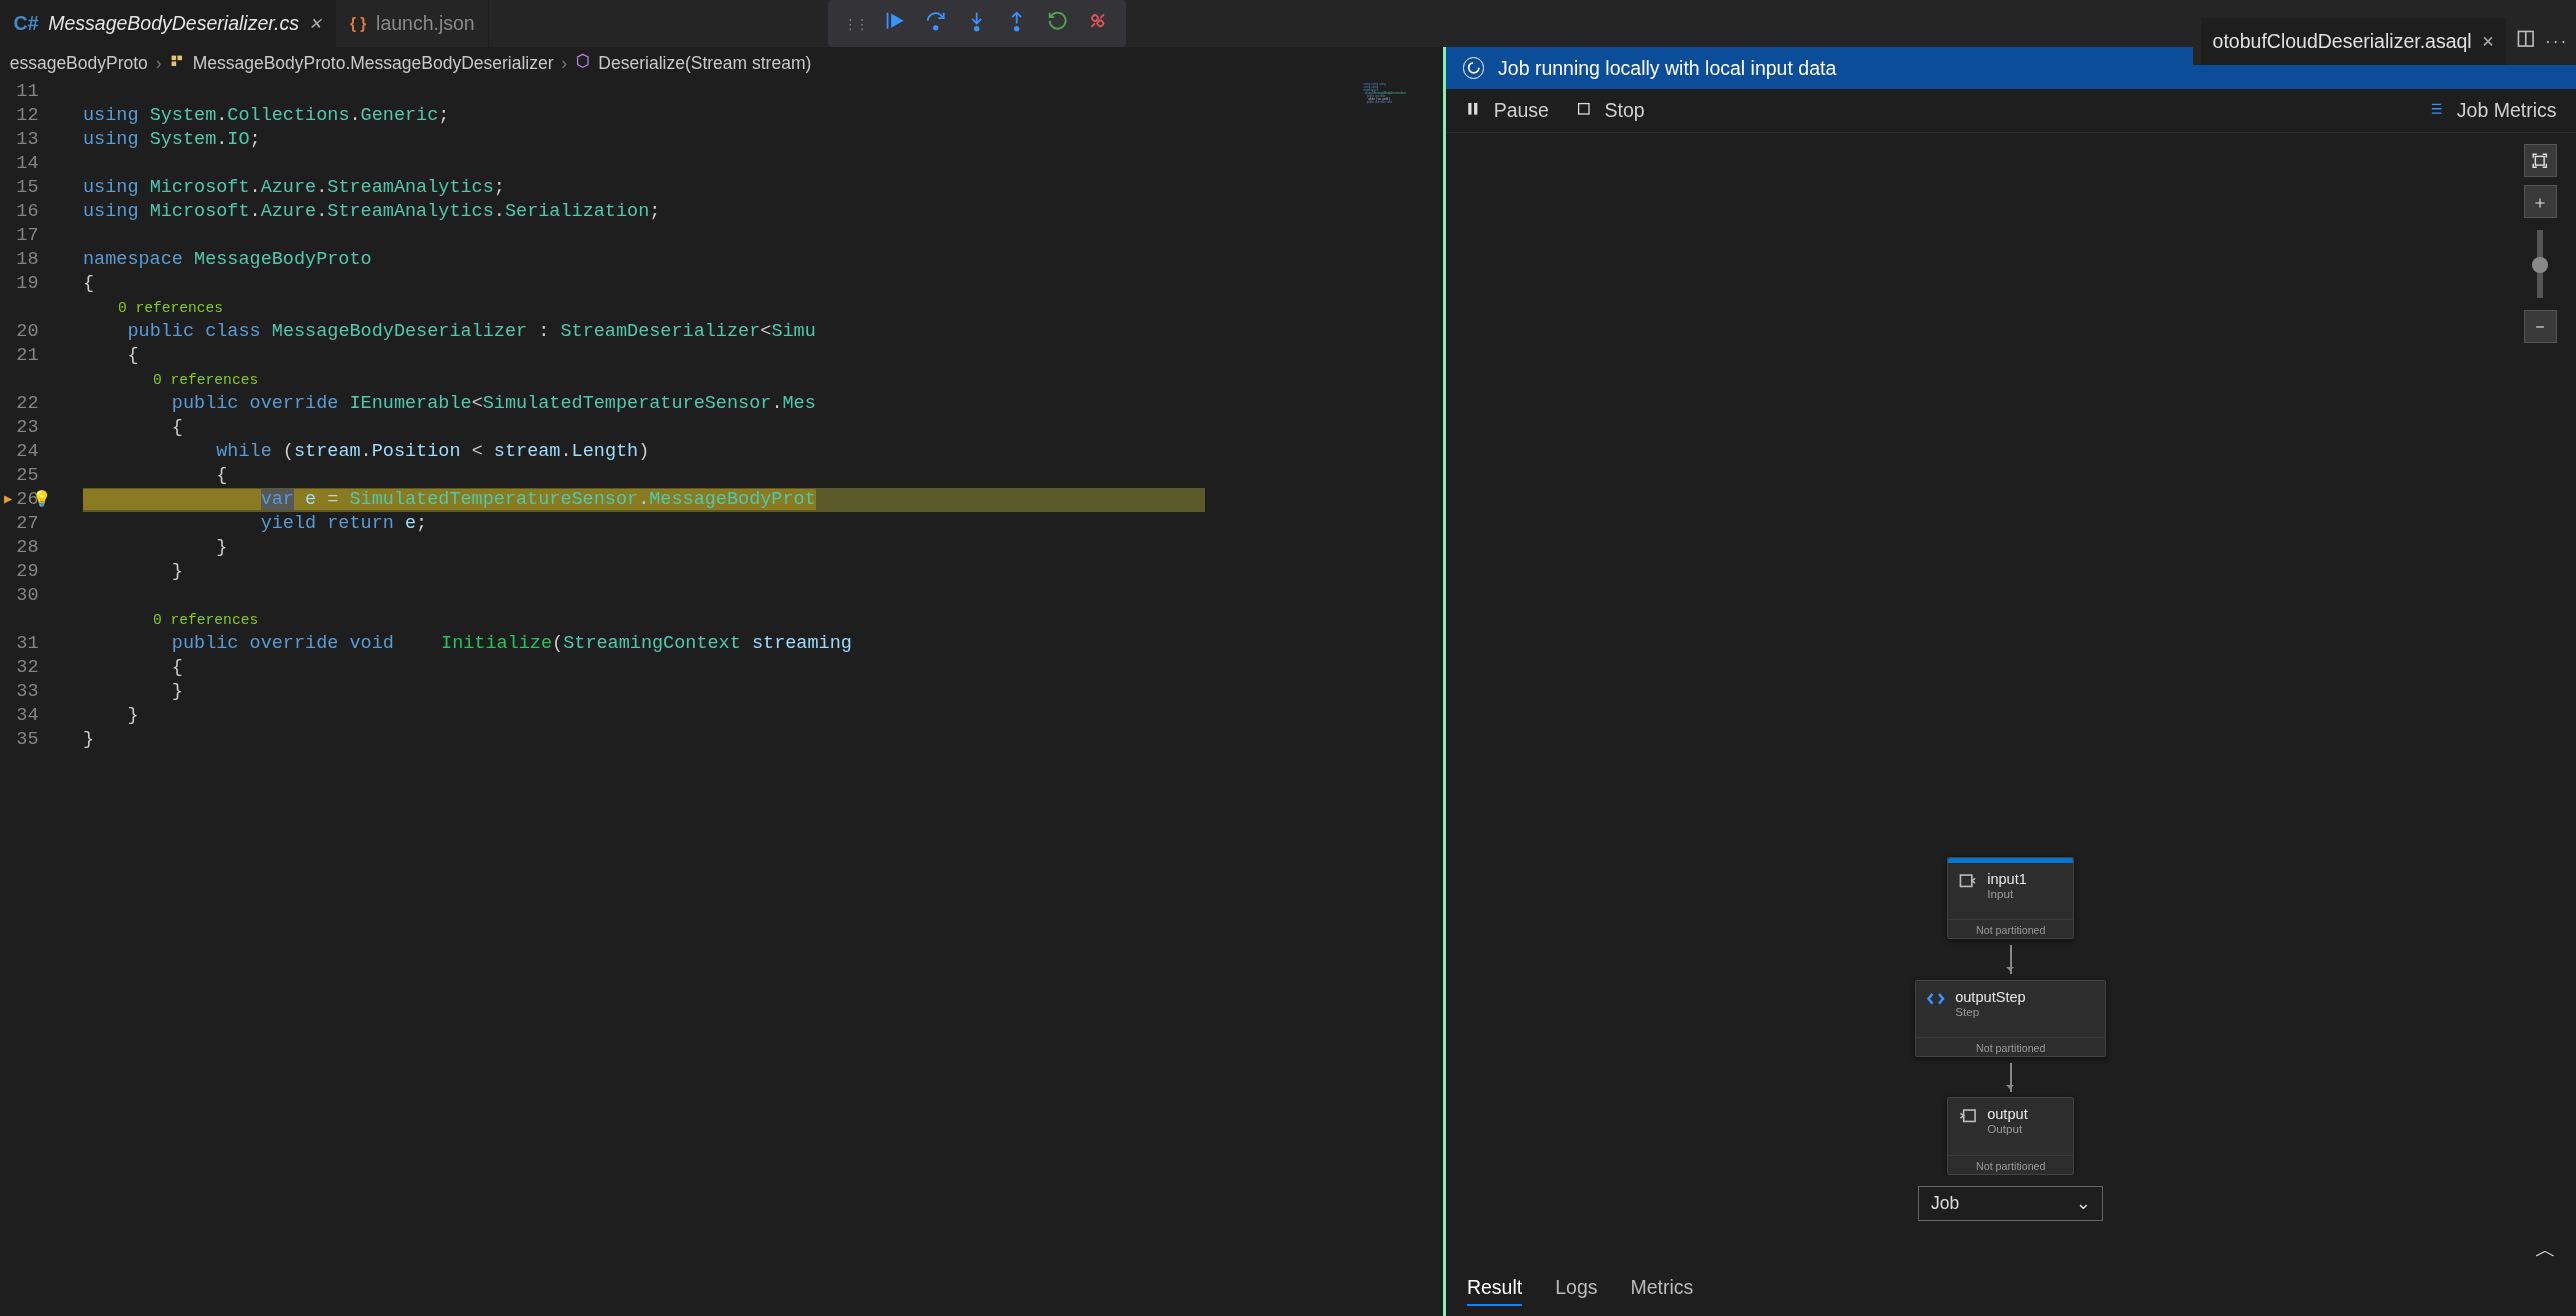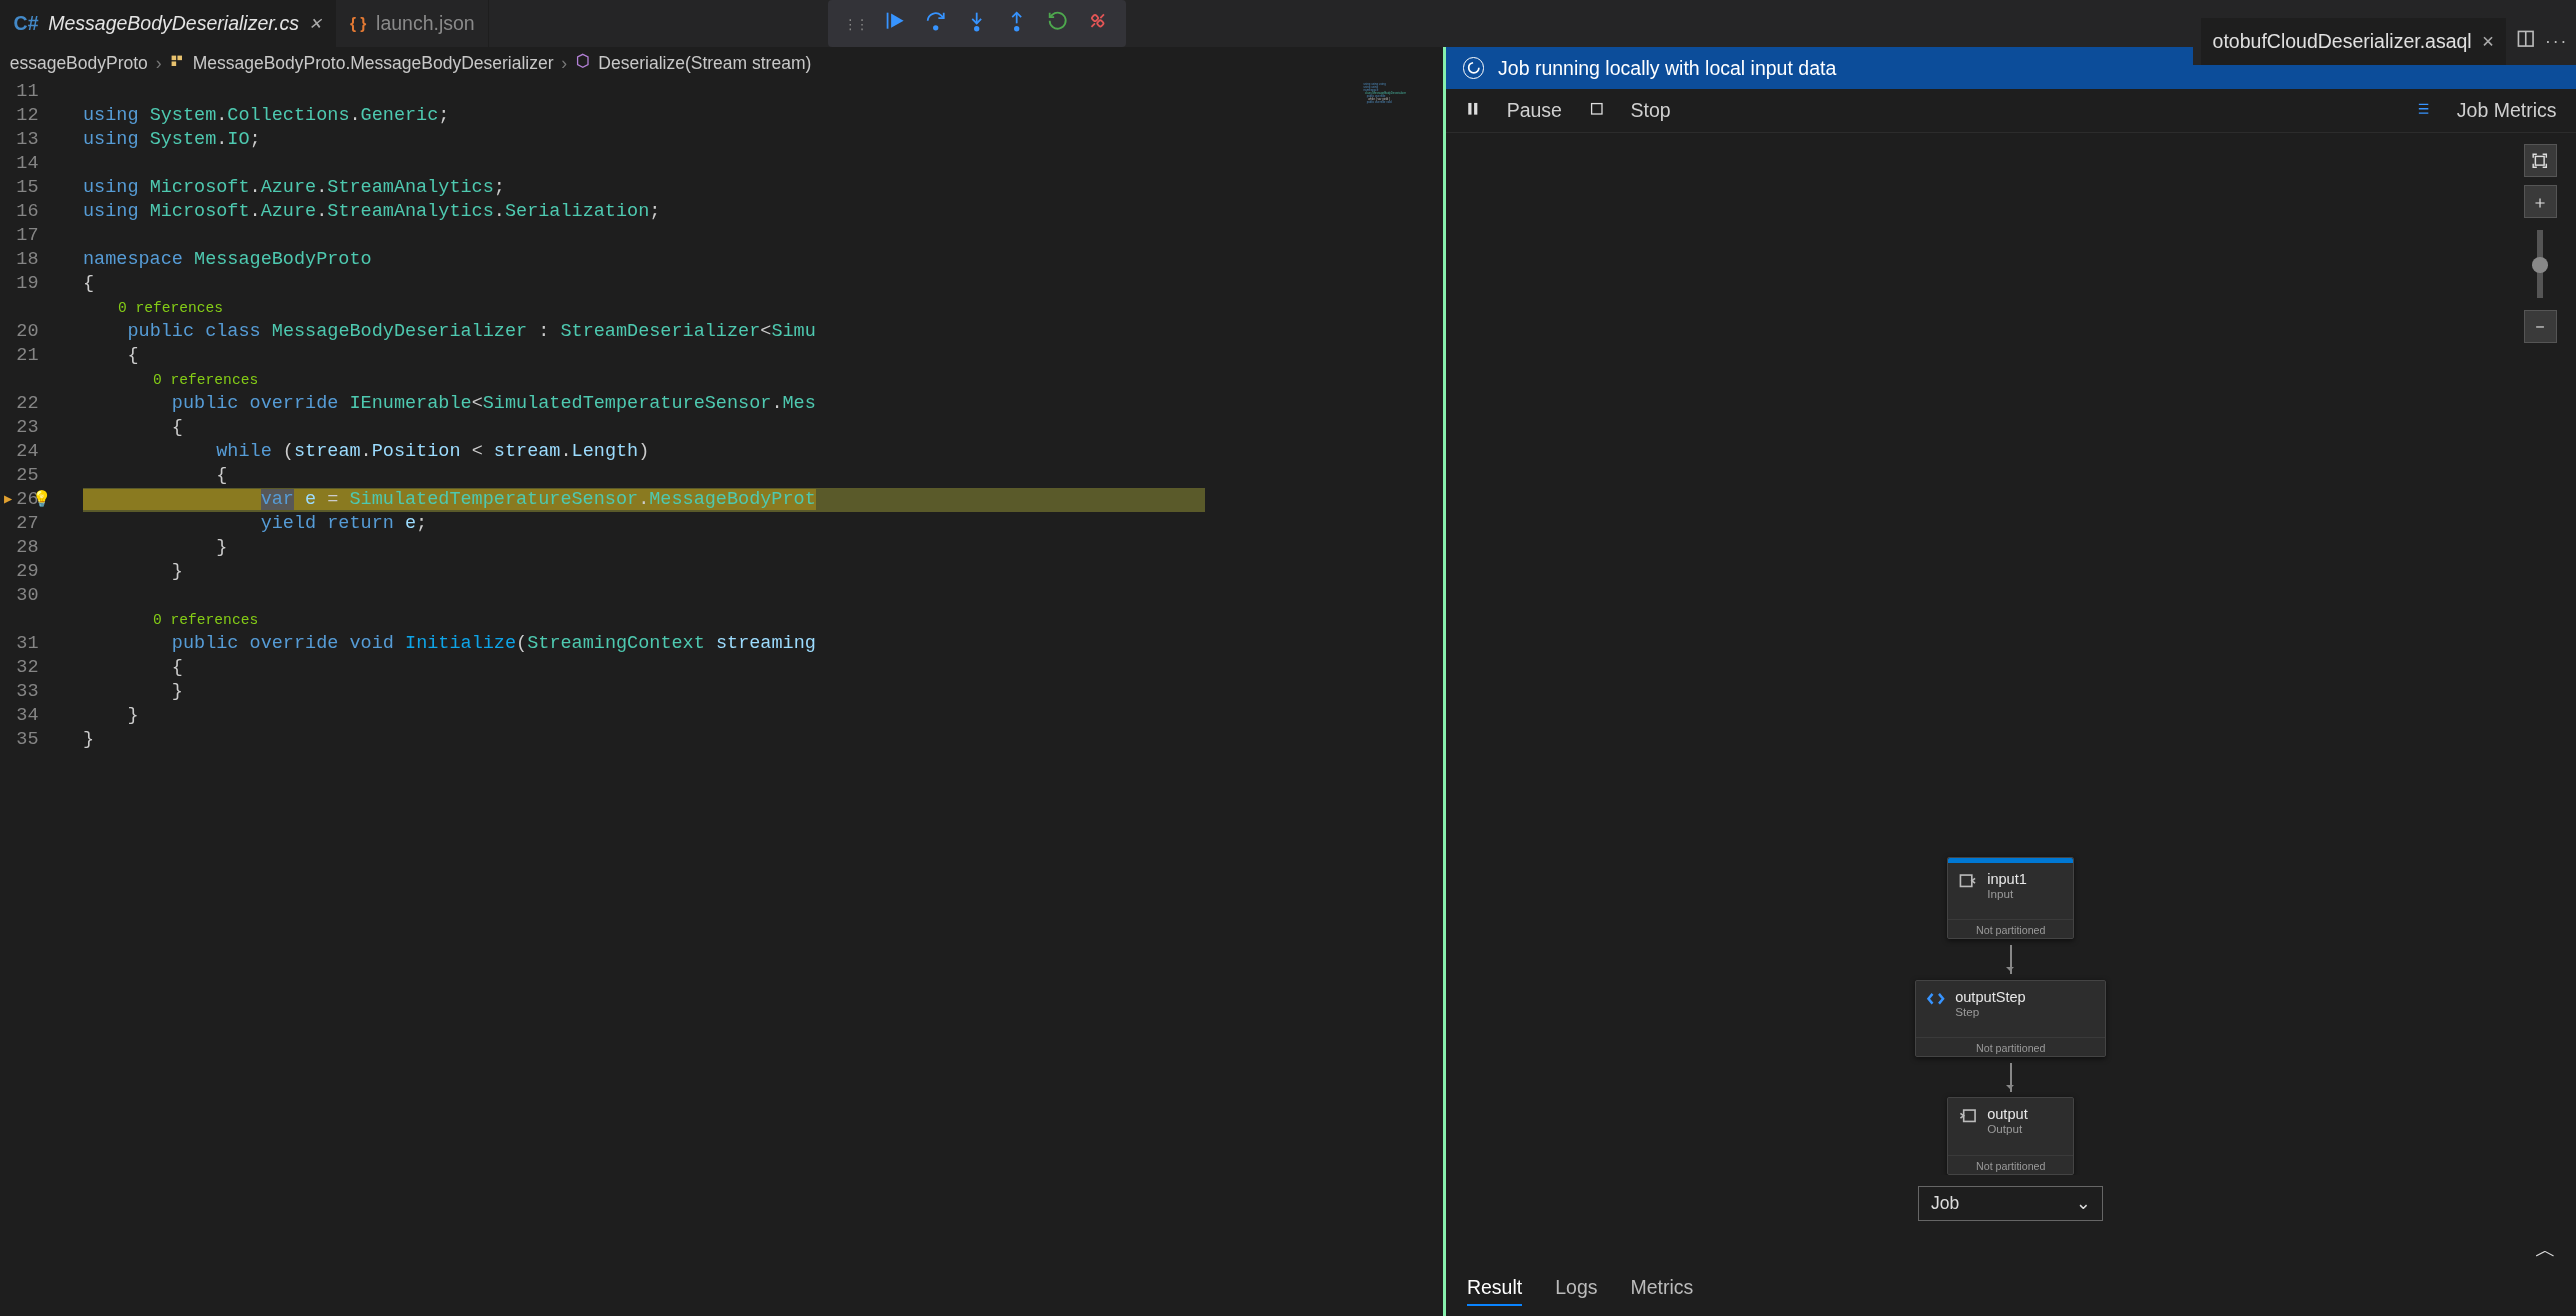--- a/index.html
+++ b/index.html
@@ -38,34 +38,34 @@
   .editor { position:relative; flex:1; overflow:hidden; background:#1e1e1e;}
   .code-area { position:absolute; inset:0; font-family: Consolas, "Courier New", monospace; font-size:18.5px; line-height:24px; white-space:pre; }
   .line { display:flex; height:24px;}
   .lineno { width:56px; text-align:right; padding-right:17.5px; color:#858585; user-select:none;}
   .linecontent{ padding-left:27px; position:relative;}
   .line.current .linecontent::before{ content:""; position:absolute; left:27px; right:-389px; top:0; bottom:0; background:#5a5a2a; z-index:-1;}
   .line .linecontent { z-index:1;}
   .bulb{ position:absolute; left:92px; color:#ffcc00; font-size:15.6px;}
   .execptr{ position:absolute; left:3.9px; color:#e0a030; font-size:13.6px;}
   
-  .kw{color:#569cd6;} .cl{color:#4ec9b0;} .mth{color:#0ea5e9;} .id{color:#9cdcfe;} .ref{color:#84cc16; font-size:14.6px;}
+  .kw{color:#569cd6;} .cl{color:#4ec9b0;} .mth{color:#22c55e;margin-left:36px;} .id{color:#9cdcfe;} .ref{color:#84cc16; font-size:14.6px;}
   .selword{ background:#575757;}
   .currentStmt{ background:#8a7a20;}
 
   
   .minimap{ position:absolute; right:0; top:0; width:83px; height:100%; background:#1e1e1e; opacity:0.85; font-size:2.9px; line-height:2.9px; padding:3.9px; color:#4ec9b0; overflow:hidden; pointer-events:none;}
   .minimap div{white-space:pre;}
 
   
   .job-banner{ display:flex; align-items:center; gap:13.6px; background:#0c4d9a; color:#fff; padding:9.7px 17.5px; font-size:19.5px; flex-shrink:0;}
   .banner-icon{ width:21.4px; height:21.4px; border:1.9px solid #fff; border-radius:50%; display:flex; align-items:center; justify-content:center; font-size:11.7px;}
   .job-controls{ display:flex; align-items:center; padding:9.7px 19.5px; gap:27px; font-size:19.5px; color:#d0d0d0; flex-shrink:0; border-bottom:1px solid #2c2c2c;}
   .job-controls .spacer{flex:1;}
-  .ctrl{ display:flex; align-items:center; gap:26px; cursor:pointer;}
+  .ctrl{ display:flex; align-items:center; gap:13px; cursor:pointer;}
   .pause-ic{color:#d0d0d0;} .stop-ic{color:#d0d0d0;} .list-ic{color:#3794ff;}
 
   .diagram-area{ flex:1; position:relative; overflow:hidden; display:flex; align-items:flex-end; justify-content:center; padding-top:17.5px;}
   .diagram-col{ display:flex; flex-direction:column; align-items:center;}
   .node{ width:191px; background:#2d2d2d; border:1px solid #444; border-radius:1.9px; box-shadow:0 1.9px 5.8px rgba(0,0,0,.5);}
   .node .bar{height:4.9px; background:#0078d4; border-radius:1.9px 1.9px 0 0;}
   .node .body{ padding:7.8px 9.7px 19.5px 9.7px; display:flex; gap:9.7px;}
   .node .title{ color:#e8e8e8; font-size:14.6px; line-height:1.1;}
   .node .sub{ color:#9a9a9a; font-size:11.7px;}
   .node .ic{ width:19.5px; height:19.5px; flex-shrink:0; display:flex; align-items:center; justify-content:center;}

